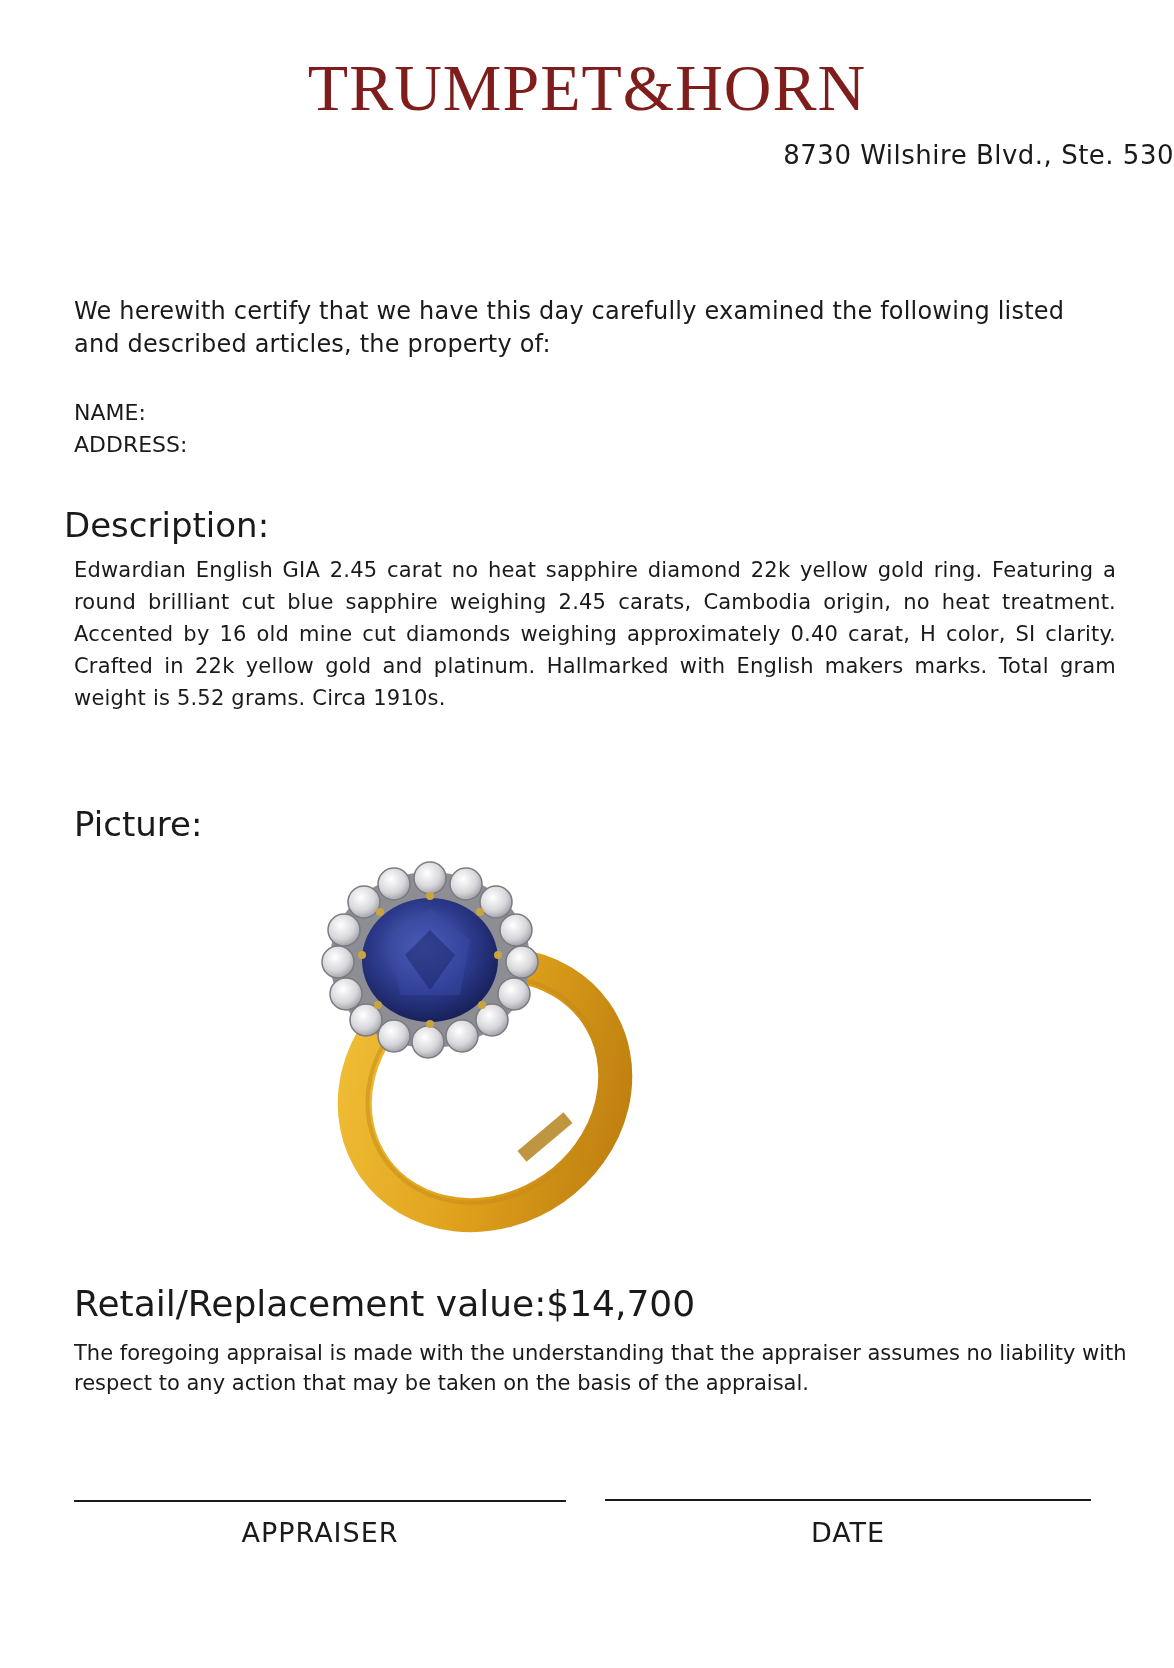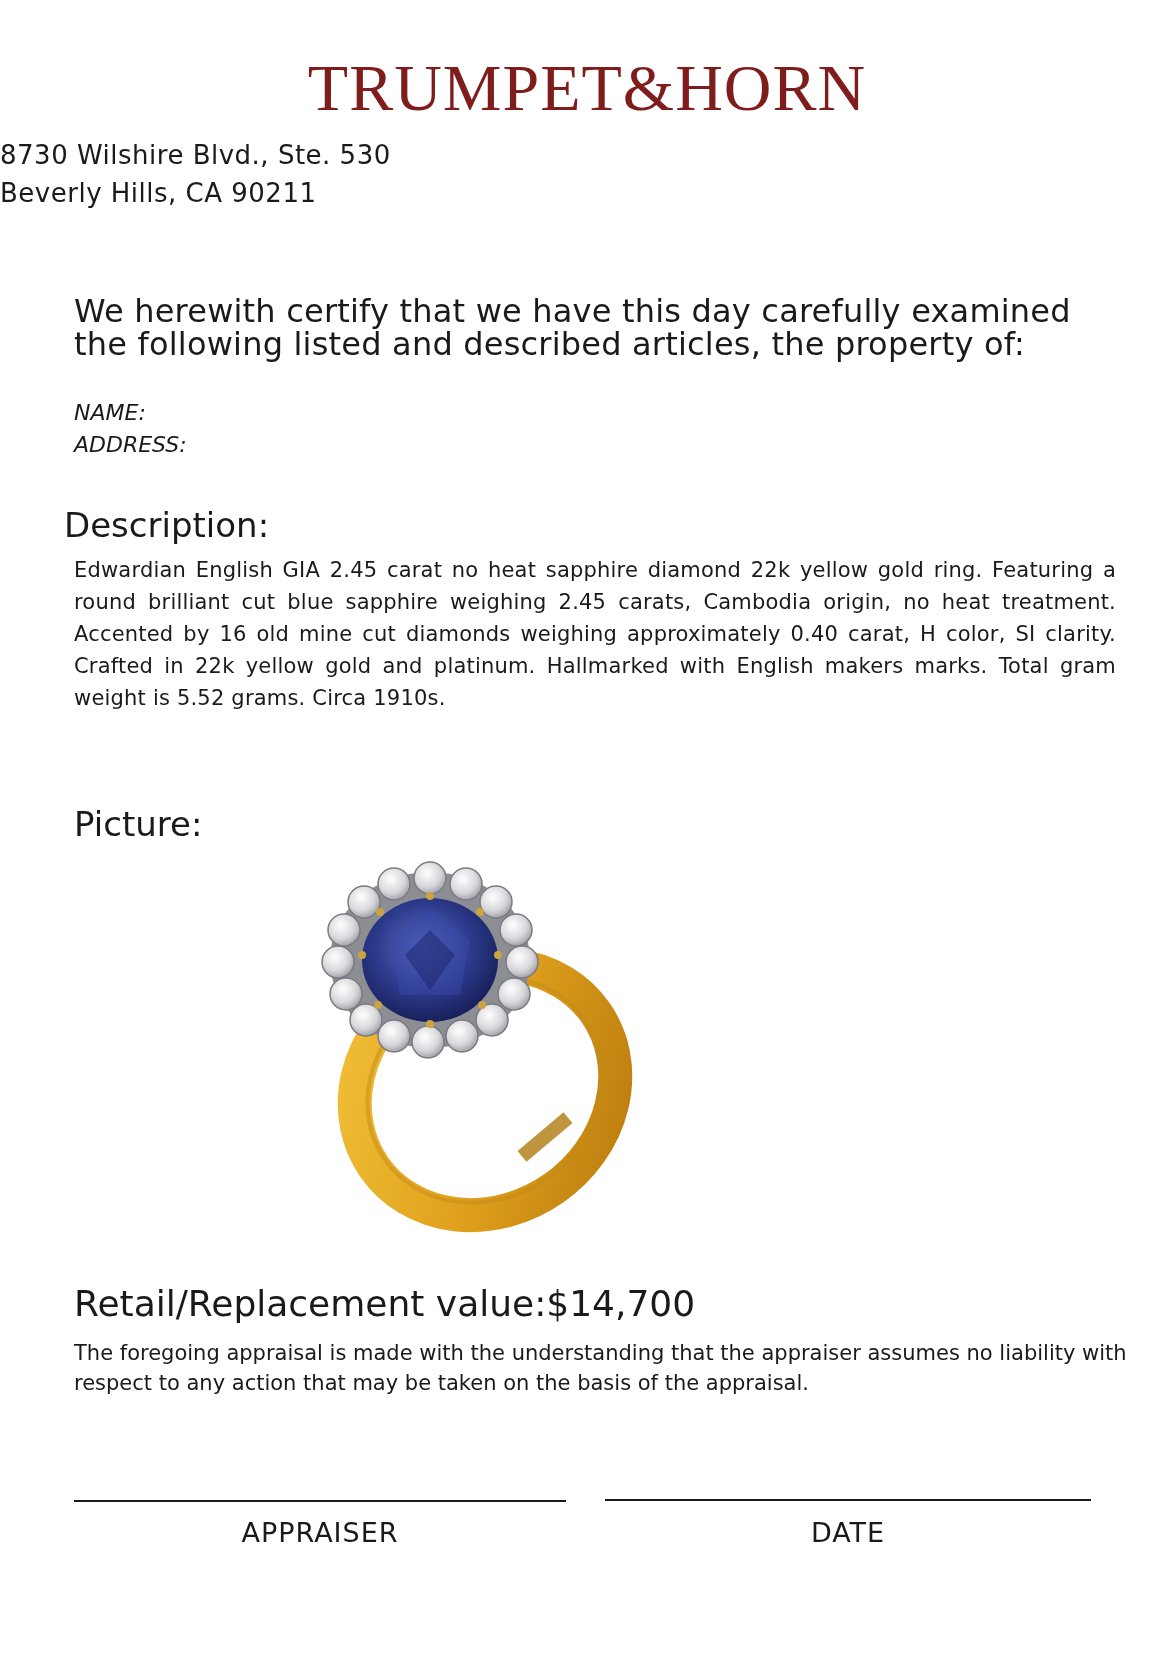--- a/index.html
+++ b/index.html
@@ -26,42 +26,41 @@
       letter-spacing: 1px;
       color: #7f1d1d;
       line-height: 72px;
       font-weight: normal;
     }
     .address {
       position: absolute;
       top: 136px;
       left: 0;
       width: 1174px;
-      text-align: left;
+      text-align: right;
       font-size: 26px;
       line-height: 38px;
       letter-spacing: 0.5px;
     }
     .address div { white-space: nowrap; }
     .intro {
       position: absolute;
       top: 295px;
       left: 74px;
       width: 1040px;
-      font-size: 32px;
+      font-size: 24px;
       line-height: 33px;
       letter-spacing: 0.2px;
     }
     .fields {
       position: absolute;
       top: 397px;
       left: 74px;
       font-size: 22px;
       line-height: 32px;
-      font-style: italic;
     }
     .h-desc {
       position: absolute;
       top: 505px;
       left: 64px;
       font-size: 34px;
       line-height: 40px;
     }
     .desc {
       position: absolute;
@@ -124,21 +123,20 @@
     .sig-label.left { left: 74px; width: 492px; }
     .sig-label.right { left: 605px; width: 486px; }
   </style>
 </head>
 <body>
 
 <div class="logo">TRUMPET&amp;HORN</div>
 
 <div class="address">
   <div>8730 Wilshire Blvd., Ste. 530</div>
-  <div>Beverly Hills, CA 90211</div>
 </div>
 
 <div class="intro">We herewith certify that we have this day carefully examined the following listed and described articles, the property of:</div>
 
 <div class="fields">
   <div>NAME:</div>
   <div>ADDRESS:</div>
 </div>
 
 <div class="h-desc">Description:</div>

